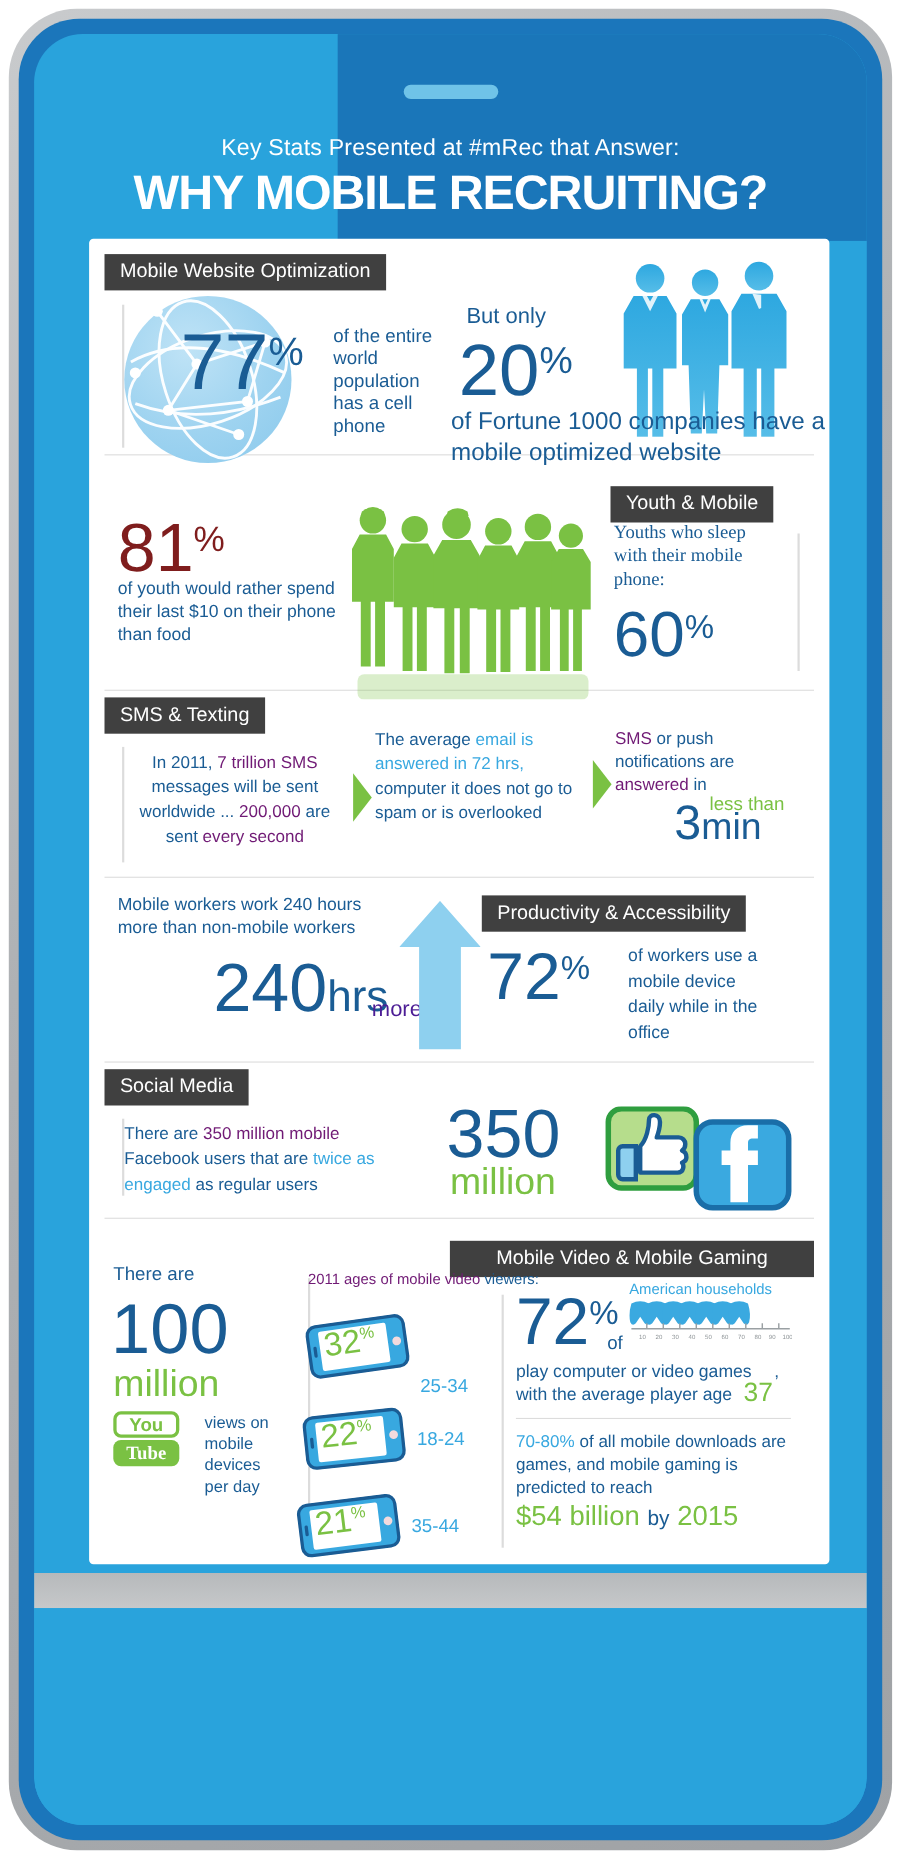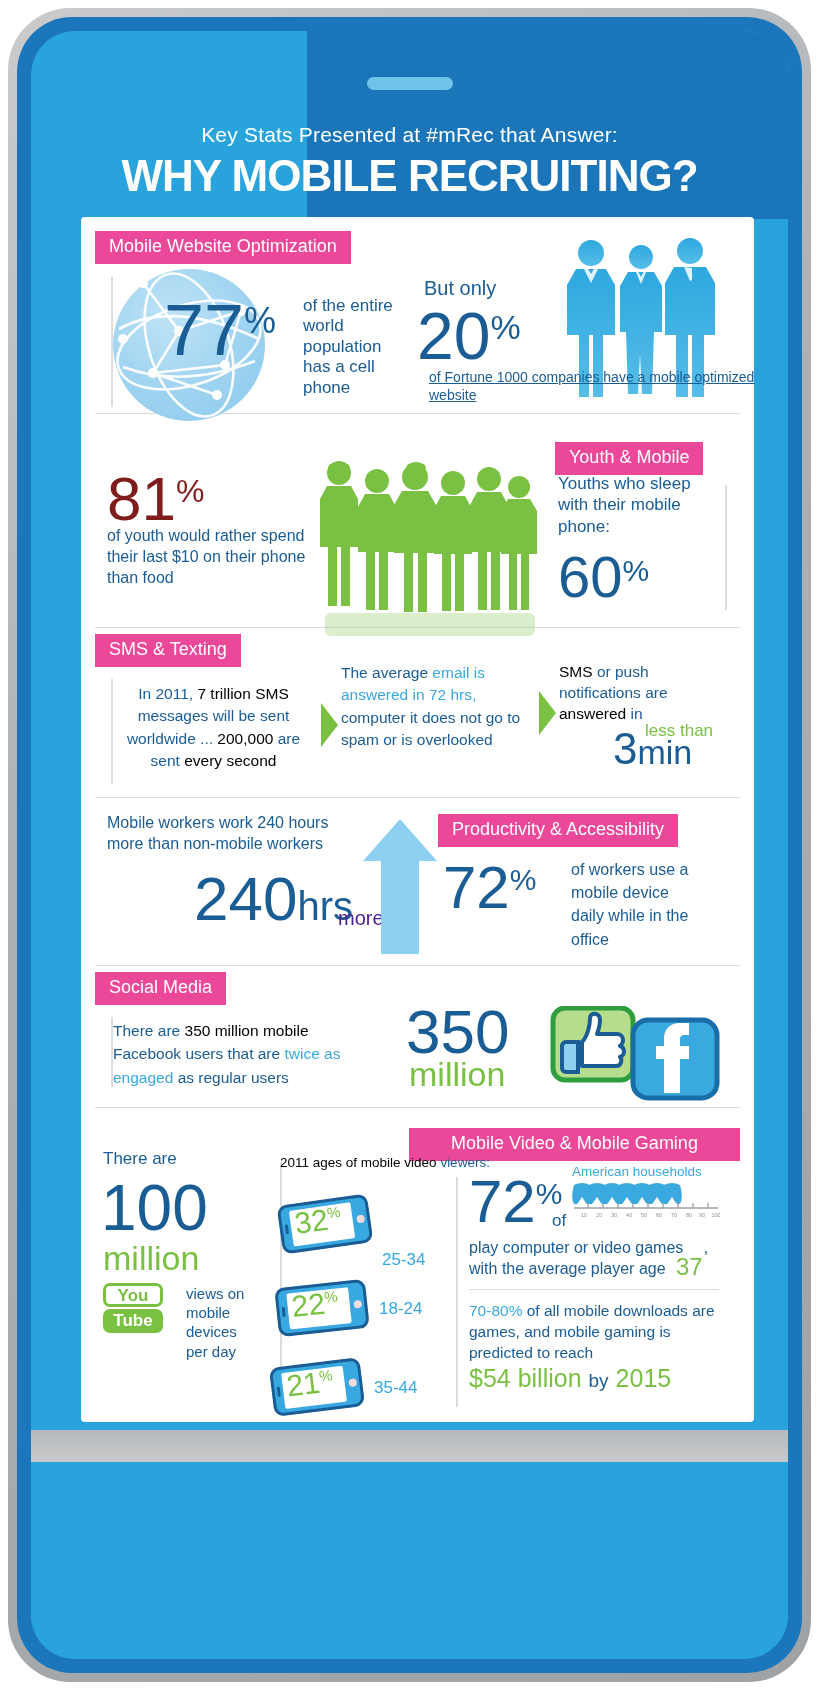--- a/index.html
+++ b/index.html
@@ -50,41 +50,41 @@
   }
   .card {
     position: absolute; left: 50px; top: 186px;
     width: 673px; height: 1205px;
     background: #ffffff;
     border-radius: 4px;
   }
   .sep { position: absolute; left: 14px; width: 645px; height: 1px; background: #dcdcdc; }
   .vbar { position: absolute; width: 2px; background: #dcdcdc; }
   .greenbar {
-    position: absolute; background: #ec4899; color: #fff;
+    position: absolute; background: #404040; color: #fff;
     font-size: 18px; padding: 5px 14px 7px 14px; white-space: nowrap;
   }
   .blue { color: #1a5c94; }
   .ltblue { color: #38a8e0; }
-  .green { color: #000000; }
+  .green { color: #701a75; }
 
   
   .globe {
     position: absolute; left: 82px; top: 238px; width: 152px; height: 152px;
     border-radius: 50%;
     background: radial-gradient(circle at 38% 32%, #bfe3f6 0%, #9ed3f0 55%, #8ac9ec 100%);
   }
   .globe svg { position: absolute; left:0; top:0; }
   .n77 { position: absolute; left: 133px; top: 258px; font-size: 72px; color:#1a5c94; }
   .n77 sup { font-size: 36px; vertical-align: 22px; }
   .s1txt { position: absolute; left: 272px; top: 265px; width: 100px; font-size: 17px; color:#1a5c94; line-height:1.2;}
   .butonly { position: absolute; left: 393px; top: 246px; font-size: 20px; color:#1a5c94; }
   .n20 { position: absolute; left: 386px; top: 267px; font-size: 66px; color:#1a5c94; }
   .n20 sup { font-size: 34px; vertical-align: 20px; }
-  .s1txt2 { position: absolute; left: 398px; top: 338px; font-size: 14px; color:#1a5c94; line-height:1.25;text-decoration:underline; }
+  .s1txt2 { position: absolute; left: 379px; top: 338px; font-size: 22px; color:#1a5c94; line-height:1.25; }
   .people-biz { position: absolute; left: 527px; top: 200px; width: 165px; height: 175px; }
 
   
   .n81 { position: absolute; left: 76px; top: 432px; font-size: 62px; color:#7f1d1d;text-align:right; }
   .n81 sup { font-size: 32px; vertical-align: 18px; }
   .s2txt { position: absolute; left: 76px; top: 495px; font-size: 16px; color:#1a5c94; line-height:1.3; }
   .crowd { position: absolute; left: 280px; top: 420px; width: 230px; height: 185px; }
   .ymtxt { position: absolute; left: 527px; top: 442px; font-size: 17px; color:#1a5c94; line-height:1.25; }
   .n60 { position: absolute; left: 527px; top: 512px; font-size: 58px; color:#1a5c94; }
   .n60 sup { font-size: 30px; vertical-align: 16px; }
@@ -243,21 +243,21 @@
           <circle cx="208" cy="36" r="11"></circle>
               <path d="M197 48 h22 l7 12 v43 h-8 v56 h-8 v-56 h-4 v56 h-8 v-56 h-8 v-43 z"></path>
           <path d="M18 14 q10 -7 20 0 l1 4 h-22 z"></path>
           <path d="M96 14 q9 -6 18 0 l1 4 h-20 z"></path>
         </g>
         <g fill="#7ac143" opacity="0.28">
           <rect x="14" y="162" width="210" height="23" rx="6"></rect>
         </g>
       </svg>
     </div>
-    <div class="ymtxt" style="width:140px;">Youths who sleep with their mobile phone:</div>
+    <div class="ymtxt" style="width:140px;font-family:Liberation Serif, serif;">Youths who sleep with their mobile phone:</div>
     <div class="n60"><span>60</span><sup>%</sup></div>
 
     <div class="sms1">
       <span class="blue">In 2011,</span>
       <span class="green">7 trillion SMS</span>
       <span class="blue">messages will be sent</span>
       <span class="blue">worldwide ...</span>
       <span class="green">200,000</span>
       <span class="blue">are</span>
       <span class="blue">sent</span>
@@ -307,21 +307,21 @@
         <rect x="83" y="14" width="84" height="78" rx="15" fill="#3aa9e0" stroke="#1a6ea8" stroke-width="5"></rect>
         <path d="M139 40 h-9 v-7 c0 -3 2 -4 4 -4 h5 v-12 h-9 c -10 0 -16 6 -16 16 v7 h-8 v13 h8 v34 h16 v-34 h9 z" fill="#ffffff"></path>
       </svg>
     </div>
 
     <div class="there200">There are</div>
     <div class="n200">100</div>
     <div class="mill2">million</div>
     <div class="yt">
       <div style="position:absolute;left:0;top:0;width:60px;height:24px;border:3px solid #7ac143;border-radius:7px;color:#7ac143;font-size:17px;font-weight:bold;text-align:center;line-height:19px;">You</div>
-      <div style="position:absolute;left:0;top:26px;width:60px;height:24px;background:#7ac143;border-radius:7px;color:#ffffff;font-size:17px;font-weight:bold;text-align:center;line-height:24px;">Tube</div>
+      <div style="position:absolute;left:0;top:26px;width:60px;height:24px;background:#7ac143;border-radius:7px;color:#ffffff;font-size:17px;font-weight:bold;text-align:center;line-height:24px;font-family:Liberation Serif, serif;">Tube</div>
     </div>
     <div class="ytxt" style="width:70px;">views on mobile devices per day</div>
 
     <div class="agetitle">
       <span class="green">2011 ages of mobile video</span>
       <span class="blue">viewers:</span>
     </div>
 
     <div class="ph" style="left:248px; top:1168px; transform:rotate(-8deg);">
       <svg width="92" height="50" viewBox="0 0 92 50">

